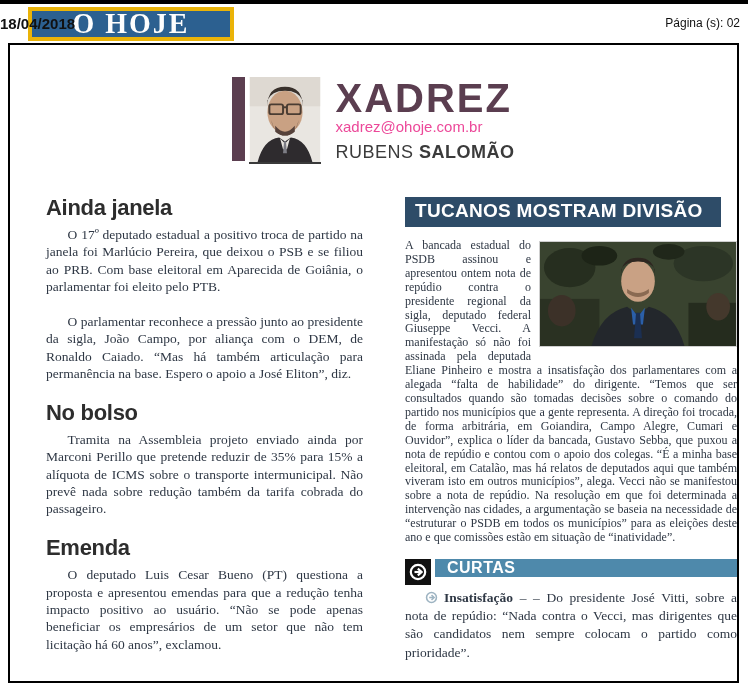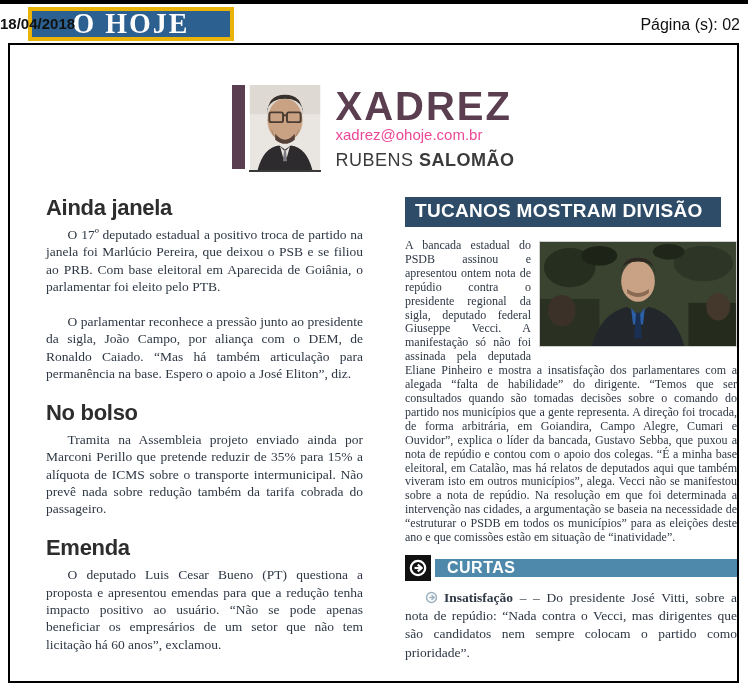--- a/index.html
+++ b/index.html
@@ -8,28 +8,28 @@
 
   .top-rule { position:absolute; left:0; top:0; width:748px; height:4px; background:#000; }
 
   
   .logo-box { position:absolute; left:28px; top:7px; width:206px; height:34px;
     background:#2c6090; border:4px solid #eab308; display:flex; align-items:center; justify-content:center; }
   .logo-text { font-family:"Liberation Serif", serif; font-weight:bold; color:#fdfdfd;
     font-size:28px; letter-spacing:2px; line-height:1; transform:scaleY(1.05); }
   .date { position:absolute; left:0; right:0; top:15px; text-align:left;
     font-size:15px; font-weight:bold; color:#111; }
-  .page-label { position:absolute; right:8px; top:16px; font-size:16px; color:#111; }
+  .page-label { position:absolute; right:8px; top:16px; font-size:12px; color:#111; }
 
   
   .frame { position:absolute; left:8px; top:43px; width:731px; height:640px;
     border:2px solid #000; background:#fff; }
 
   
-  .col-header { position:absolute; left:0; right:0; top:40px; display:flex; justify-content:center; }
+  .col-header { position:absolute; left:0; right:0; top:32px; display:flex; justify-content:center; }
   .maroon-bar { width:13px; height:84px; background:#5b3e50; margin-right:4px; }
   .headshot { width:72px; height:87px; border-bottom:2px solid #3a3a3a; }
   .col-title-block { margin-left:14px; padding-top:1px; }
   .col-title { font-size:40px; font-weight:bold; letter-spacing:2px; color:#5b3e50; line-height:1; }
   .col-email { font-size:15px; color:#ec4899; }
   .col-author { font-size:18px; color:#3b3b3b; margin-top:7px; letter-spacing:0.5px; }
   .col-author .last { font-weight:bold; }
 
   
   .left-col { position:absolute; left:36px; top:150px; width:317px; }
@@ -41,21 +41,21 @@
   
   .right-col { position:absolute; left:395px; top:152px; width:332px; }
   .headline-bar { width:316px; background:#2e4c68; color:#fff; font-weight:bold;
     font-size:19px; letter-spacing:0.3px; padding:3px 10px 5px 10px; }
   .article { margin-top:12px; font-family:"Liberation Serif", serif; font-size:12px;
     line-height:1.16; color:#2e3744; text-align:justify; }
   .article-photo { float:right; width:198px; height:106px; margin:2px 0 5px 8px; border:1px solid #cfcfcf; }
 
   
   .curtas { margin-top:14px; }
-  .curtas-bar { display:flex; align-items:center; height:18px;border-radius:6px; }
+  .curtas-bar { display:flex; align-items:flex-start; height:18px;border-radius:6px; }
   .curtas-icon-box { width:26px; height:26px; background:#111; display:flex; align-items:center; justify-content:center; }
   .curtas-title { margin-left:4px; flex:1; background:#4e89ab; color:#fff; font-weight:bold;
     font-size:16px; letter-spacing:0.5px; display:flex; align-items:center; padding-left:12px; }
   .curtas-item { margin-top:12px; font-family:"Liberation Serif", serif; font-size:13.5px;
     line-height:1.35; color:#2e3744; text-align:justify; text-indent:20px; }
   .curtas-item .lead { font-weight:bold; }
   .bullet-icon { display:inline-block; vertical-align:-2px; margin-right:6px; }
 </style>
 </head>
 <body>

